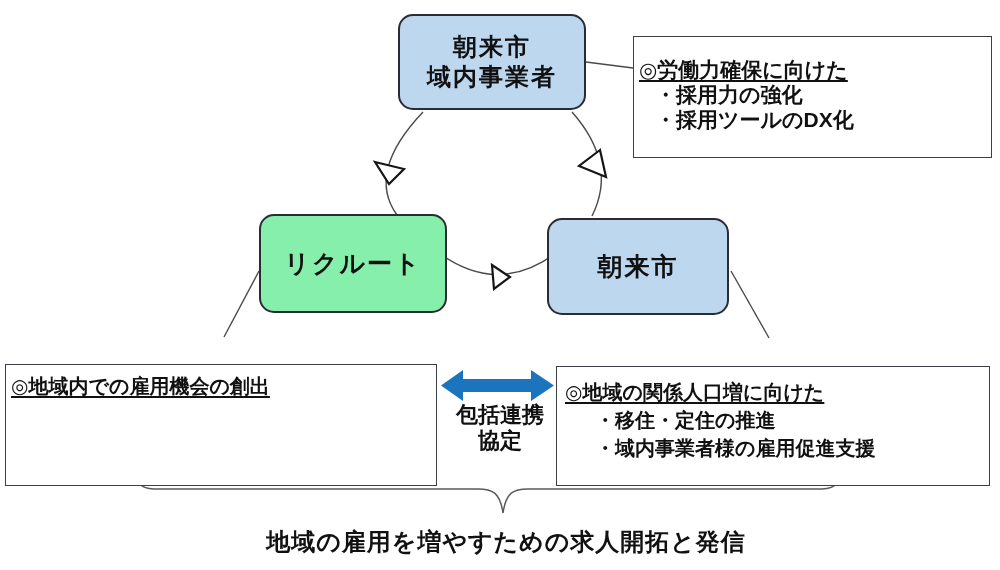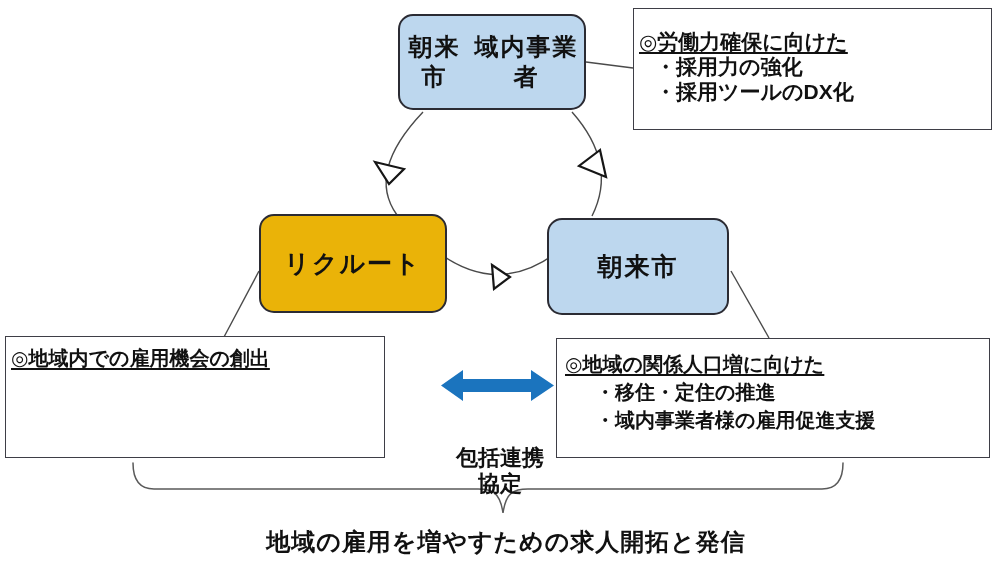--- a/index.html
+++ b/index.html
@@ -2,44 +2,44 @@
 <html><head>
 <meta charset="utf-8">
 <style>
   html,body{margin:0;padding:0;background:#fff;}
   .stage{
     position:relative;width:1000px;height:570px;background:#ffffff;overflow:hidden;
     font-family:"Liberation Sans","DejaVu Sans",sans-serif;color:#111;
   }
   .layer{position:absolute;left:0;top:0;width:1000px;height:570px;}
   .node{
-    position:absolute;display:flex;flex-direction:row;align-items:center;justify-content:center;
+    position:absolute;display:flex;flex-direction:column;align-items:center;justify-content:center;
     background:#BDD7EE;border:2px solid #2B2B33;border-radius:15px;
     font-weight:bold;font-size:24px;line-height:1.25;text-align:center;letter-spacing:2px;
     box-sizing:border-box;z-index:2;
   }
   .node-top{left:398px;top:14px;width:188px;height:96px;}
   .node-left{left:259px;top:214px;width:188px;height:99px;font-size:25px;}
   .node-right{left:547px;top:218px;width:182px;height:97px;font-size:25px;}
   .note{
     position:absolute;background:#fff;border:1.5px solid #3E3E46;box-sizing:border-box;
-    font-weight:bold;z-index:2;
+    font-weight:bold;z-index:2;margin-top:28px;
   }
   .note div{white-space:nowrap;}
   .note-tr{left:633px;top:8px;width:359px;height:122px;font-size:21px;line-height:25px;padding:20px 4px 0 5px;}
-  .note-bl{left:5px;top:336px;width:380px;height:122px;font-size:20px;line-height:28px;padding:7px 4px 0 5px;}
+  .note-bl{left:5px;top:336px;width:432px;height:122px;font-size:20px;line-height:28px;padding:7px 4px 0 5px;}
   .note-br{left:556px;top:338px;width:434px;height:120px;font-size:20px;line-height:28px;padding:11px 4px 0 8px;}
   .u{text-decoration:underline;text-decoration-thickness:1.5px;text-underline-offset:3px;}
   .ind-a{padding-left:16px;}
   .ind-b1{padding-left:33px;}
   .ind-b2{padding-left:53px;}
   .ind-c{padding-left:30px;}
   .partnership-label{
     position:absolute;left:427px;top:402px;width:146px;z-index:2;
-    font-weight:bold;font-size:22px;line-height:26px;text-align:center;margin-top:43px;
+    font-weight:bold;font-size:22px;line-height:26px;text-align:center;
   }
   .summary{
     position:absolute;left:6px;top:526px;width:1000px;z-index:2;
     font-weight:bold;font-size:24px;text-align:center;letter-spacing:1px;
   }
 </style>
 </head>
 <body>
 
 <div class="stage">
@@ -62,21 +62,21 @@
 
     <path d="M133,463 C133,477 137,489 154,489 L478,489 C492,489 500,492 503,513
              C506,492 514,489 528,489 L822,489 C839,489 843,477 843,463" fill="none" stroke="#5A5A5A" stroke-width="1.5" stroke-linecap="round"></path>
   </svg>
 
   <div class="node node-top" style="background-color: rgb(189, 215, 238);">
     <div>朝来市</div>
     <div>域内事業者</div>
   </div>
 
-  <div class="node node-left" style="background-color: #eab308;">
+  <div class="node node-left" style="background-color: #86efac;">
     <div>リクルート</div>
   </div>
 
   <div class="node node-right" style="background-color: rgb(189, 215, 238);">
     <div>朝来市</div>
   </div>
 
   <div class="note note-tr">
     <div class="u">◎労働力確保に向けた</div>
     <div class="ind-a">・採用力の強化</div>

